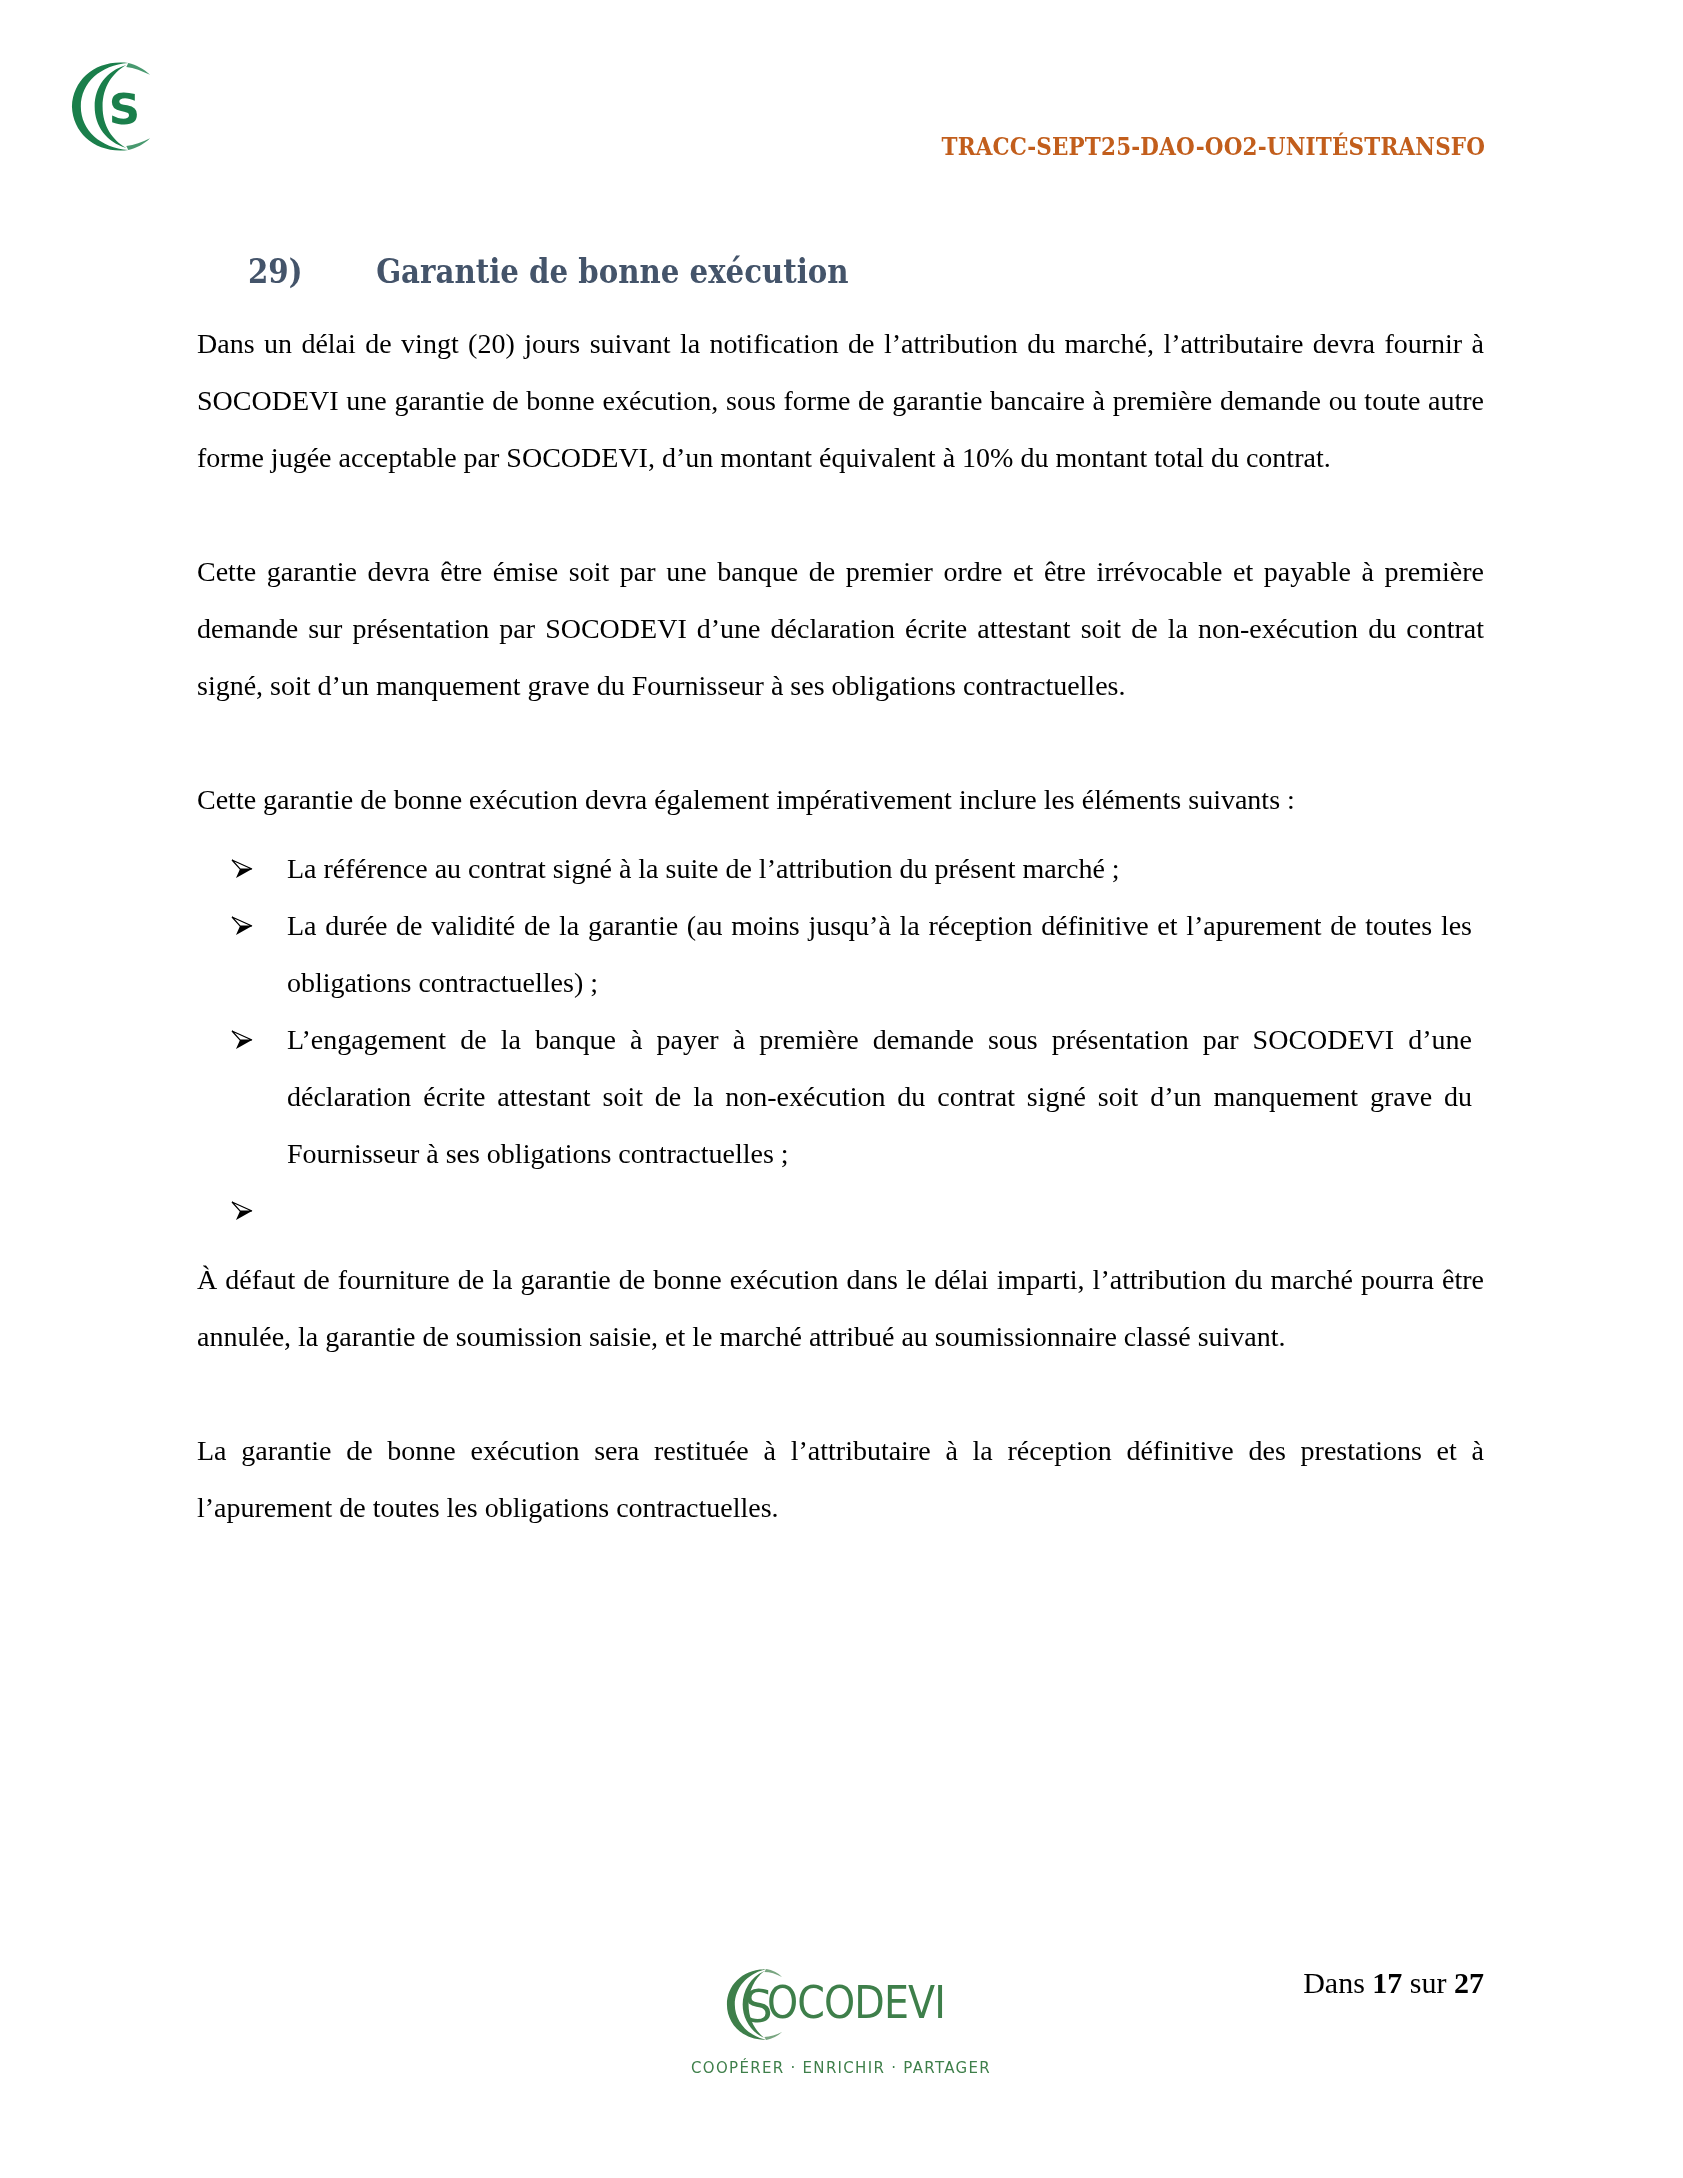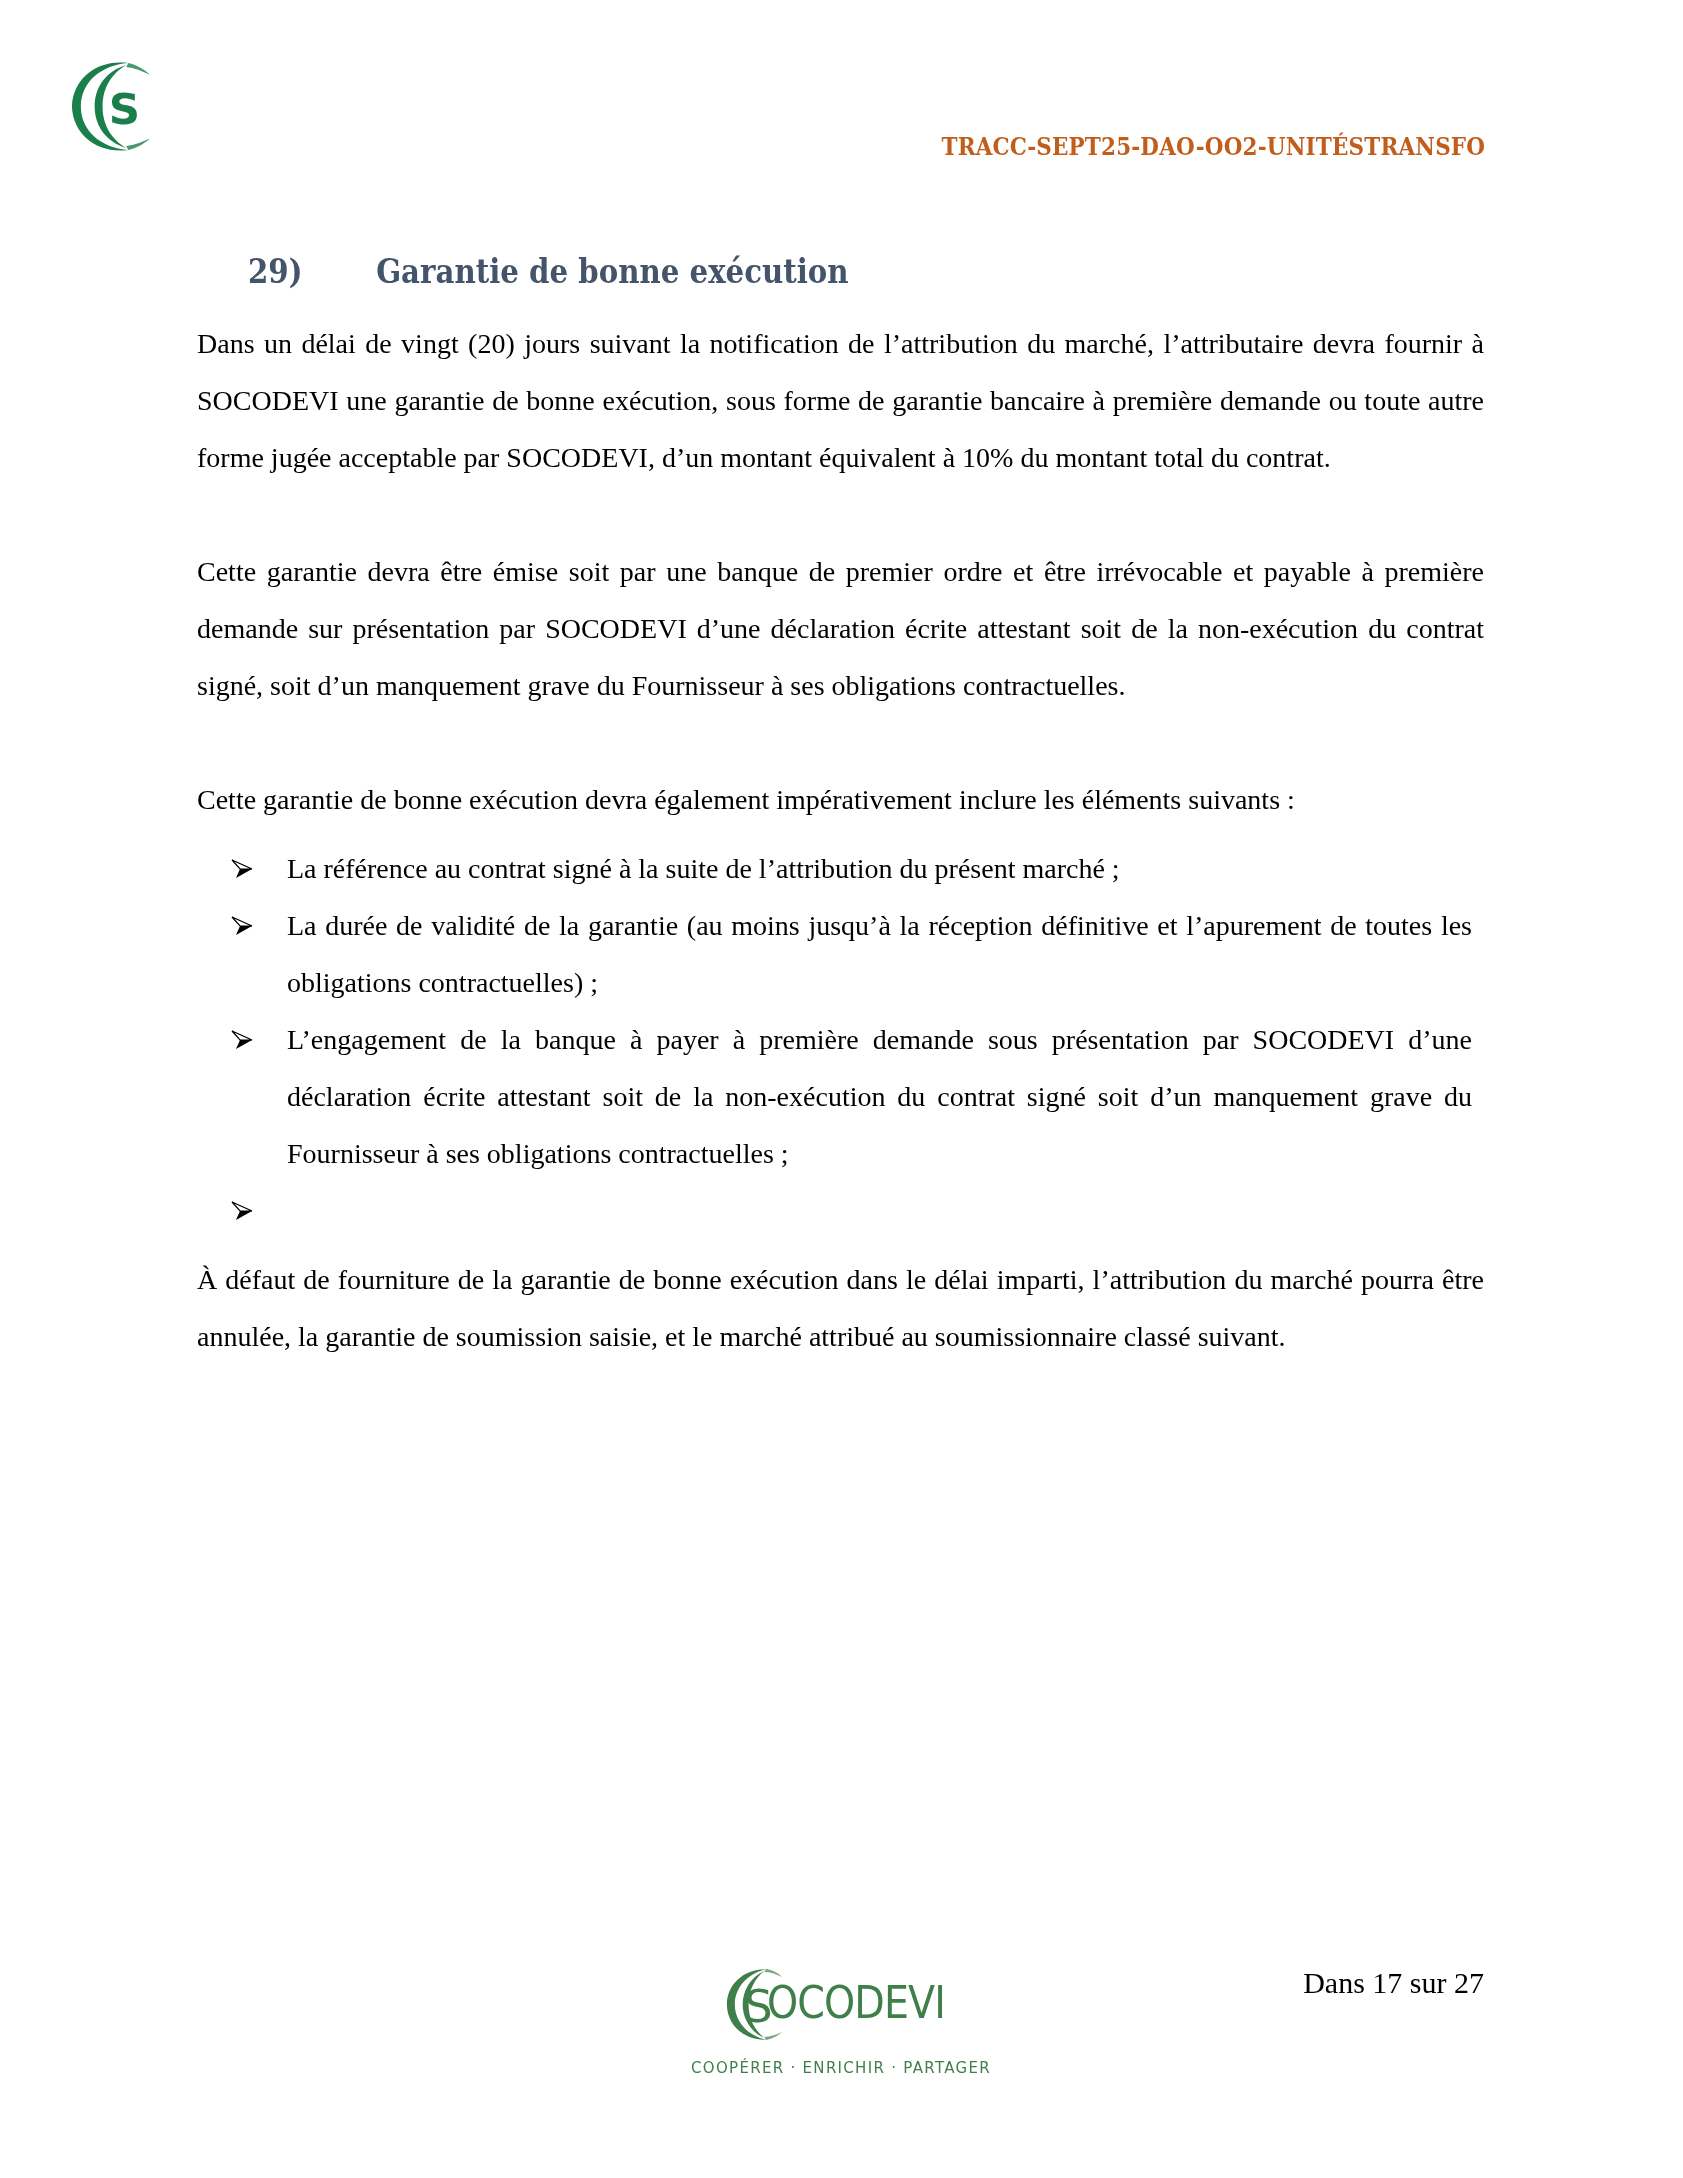--- a/index.html
+++ b/index.html
@@ -50,21 +50,21 @@
   .tagline {
     position: absolute; left: 637px; top: 2059px; width: 408px;
     font-family: "DejaVu Sans", sans-serif; font-size: 15px; color: #3e7f4a;
     letter-spacing: 1.3px; white-space: nowrap; text-align: center;
   }
   .page-num {
     position: absolute; right: 199px; top: 1966px;
     font-family: "Liberation Serif", serif; font-size: 30px; color: #000;
     white-space: nowrap;
   }
-  .page-num b { font-weight: normal; text-align: right; }
+  .page-num b { font-weight: bold; text-align: right; }
 </style>
 </head>
 <body>
 
 <div class="page">
 
   <svg class="logo-top" viewBox="0 0 86 100">
     <path d="M62 6 C 30 2, 6 22, 5 50 C 6 78, 30 98, 62 94 C 34 92, 14 74, 14 50 C 14 26, 34 8, 62 6 Z" fill="#1a7f4b"></path>
     <path d="M60 8 C 40 14, 28 30, 28 50 C 28 70, 40 86, 60 92 C 46 84, 36 70, 36 50 C 36 30, 46 16, 60 8 Z" fill="#1a7f4b"></path>
     <path d="M62 6 C 70 8, 78 12, 84 18 C 76 14, 68 11, 60 10 Z" fill="#1a7f4b" opacity="0.8"></path>
@@ -117,20 +117,21 @@
           <svg width="22" height="20" viewBox="0 0 22 20">
               <path d="M1 1 L21 10 L5 19 L9 10 Z" fill="#000"></path>
               <path d="M1 1 L21 10 L9 10 Z" fill="#fff" stroke="#000" stroke-width="1.2"></path>
             </svg>
         </span>
       </li>
     </ul>
     <div class="spacer"></div>
     <p class="para">À défaut de fourniture de la garantie de bonne exécution dans le délai imparti, l’attribution du marché pourra être annulée, la garantie de soumission saisie, et le marché attribué au soumissionnaire classé suivant.</p>
     <div class="spacer"></div>
+    <p class="para">La garantie de bonne exécution sera restituée à l’attributaire à la réception définitive des prestations et à l’apurement de toutes les obligations contractuelles.</p>
   </div>
 
   <div class="footer-logo">
     <svg width="59" height="79" viewBox="0 0 60 80" style="position:absolute;left:0;top:0;">
       <path d="M44 4 C 20 4, 4 20, 4 40 C 4 60, 20 76, 44 76 C 26 72, 12 58, 12 40 C 12 22, 26 8, 44 4 Z" fill="#3e7f4a"></path>
       <path d="M42 6 C 28 12, 20 26, 20 40 C 20 54, 28 68, 42 74 C 32 66, 26 54, 26 40 C 26 26, 32 14, 42 6 Z" fill="#3e7f4a"></path>
       <path d="M44 4 C 50 5, 56 8, 60 12 C 54 9, 48 7, 42 7 Z" fill="#3e7f4a" opacity="0.7"></path>
       <path d="M44 76 C 50 75, 56 72, 60 68 C 54 71, 48 73, 42 73 Z" fill="#3e7f4a" opacity="0.7"></path>
       <text x="36" y="58" text-anchor="middle" font-family="DejaVu Sans, sans-serif" font-size="46" fill="#3e7f4a">S</text>
     </svg>

